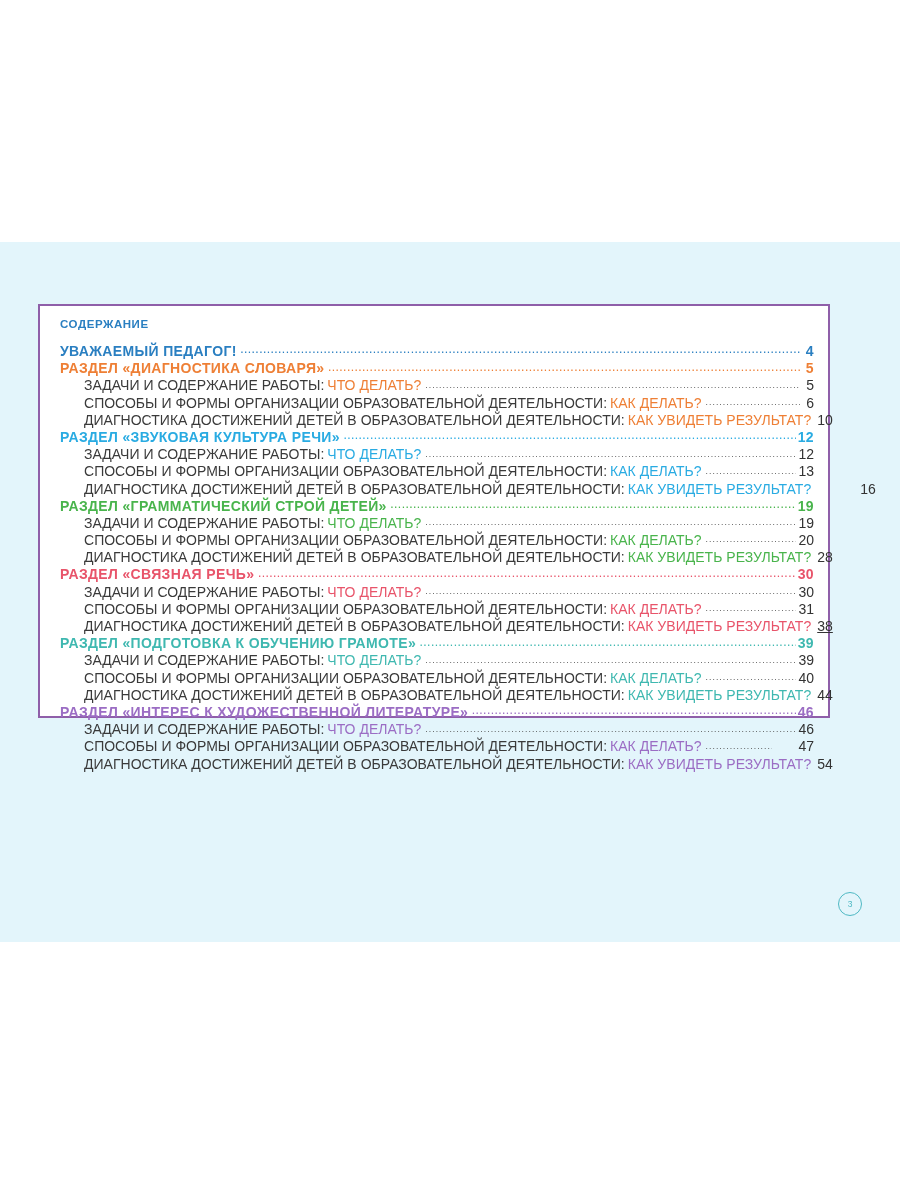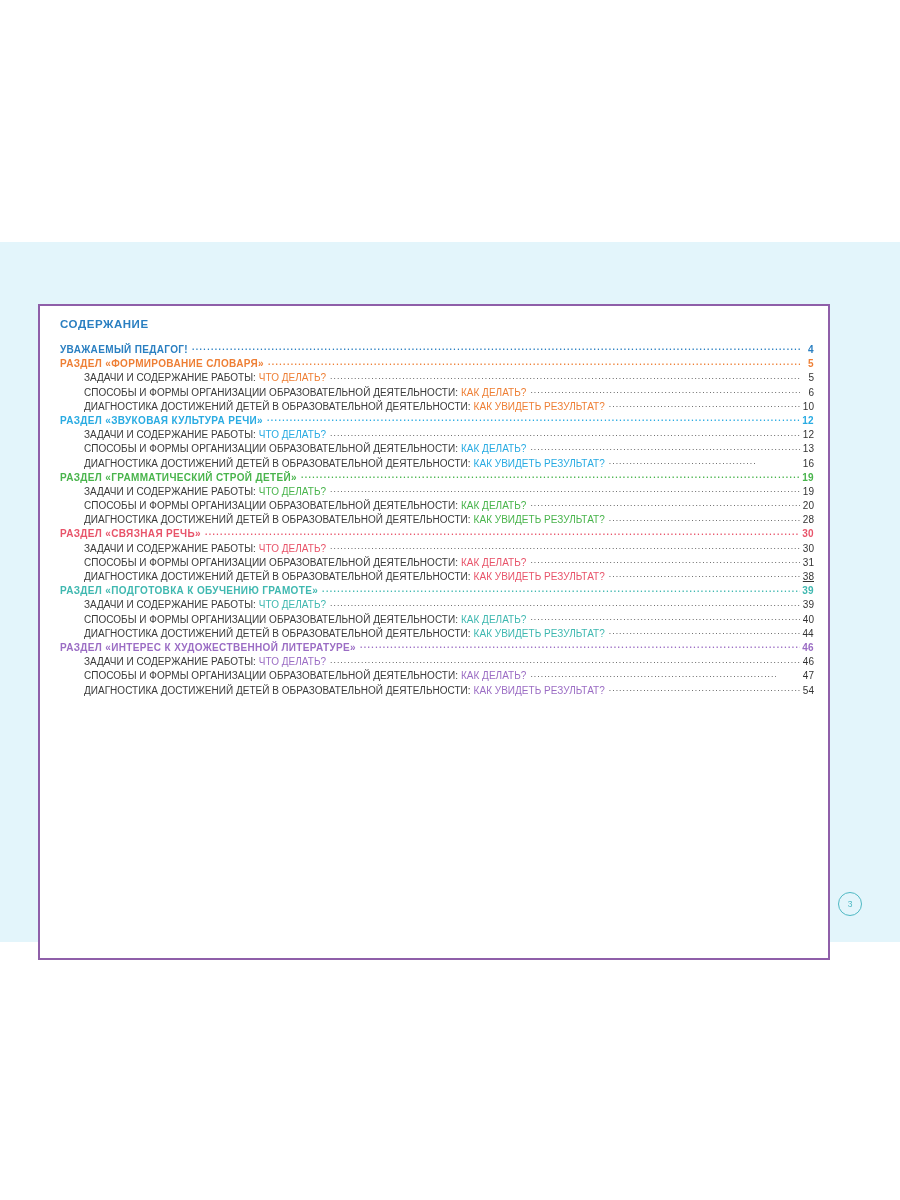--- a/index.html
+++ b/index.html
@@ -32,21 +32,21 @@
     height: 700px;
     background: #e3f5fb;
   }
 
   
   #page {
     position: absolute;
     left: 38px;
     top: 304px;
     width: 792px;
-    height: 656px;
+    height: 414px;
     background: #ffffff;
     border: 2px solid #8f5fa9;
     box-sizing: border-box;
   }
 
   #toc {
     position: absolute;
     left: 20px;
     top: 10px;
     right: 14px;
@@ -57,21 +57,21 @@
     font-weight: bold;
     font-size: 11.5px;
     letter-spacing: .55px;
     margin: 2px 0 14px 0;
   }
 
   
   .row {
     display: flex;
     align-items: baseline;
-    font-size: 10px;
+    font-size: 14px;
     line-height: 1.0;
     margin-bottom: 3.2px;
     white-space: nowrap;
   }
   .row.level-0 { font-weight: bold; letter-spacing: .35px; }
   .row.level-1 { padding-left: 24px; letter-spacing: .02px; color: #3a3a3a; }
 
   .row .label { flex: 0 0 auto; }
   .row .accent { flex: 0 0 auto; padding-left: 3px; }
 
@@ -131,21 +131,21 @@
       <div class="toc-title">СОДЕРЖАНИЕ</div>
 
       <div id="toc-body">
           <div class="row level-0">
             <span class="label" style="color: rgb(42, 127, 193);">УВАЖАЕМЫЙ ПЕДАГОГ!</span>
             <span class="leader" style="color: rgb(42, 127, 193);"></span>
             <span class="pagenum" style="color: rgb(42, 127, 193);">4</span>
           </div>
           <div class="section">
             <div class="row level-0">
-              <span class="label" style="color: rgb(238, 127, 53);">РАЗДЕЛ «ФОРМИРОВАНИЕ СЛОВАРЯ»</span>
+              <span class="label" style="color: rgb(238, 127, 53);">РАЗДЕЛ «ДИАГНОСТИКА СЛОВАРЯ»</span>
               <span class="leader" style="color: rgb(238, 127, 53);"></span>
               <span class="pagenum" style="color: rgb(238, 127, 53);">5</span>
             </div>
             <div class="row level-1">
               <span class="label">ЗАДАЧИ И СОДЕРЖАНИЕ РАБОТЫ:</span>
               <span class="accent" style="color: rgb(238, 127, 53);">ЧТО ДЕЛАТЬ?</span>
               <span class="leader" style="color: rgb(85, 85, 85);"></span>
               <span class="pagenum" style="color: rgb(51, 51, 51);">5</span>
             </div>
             <div class="row level-1">

